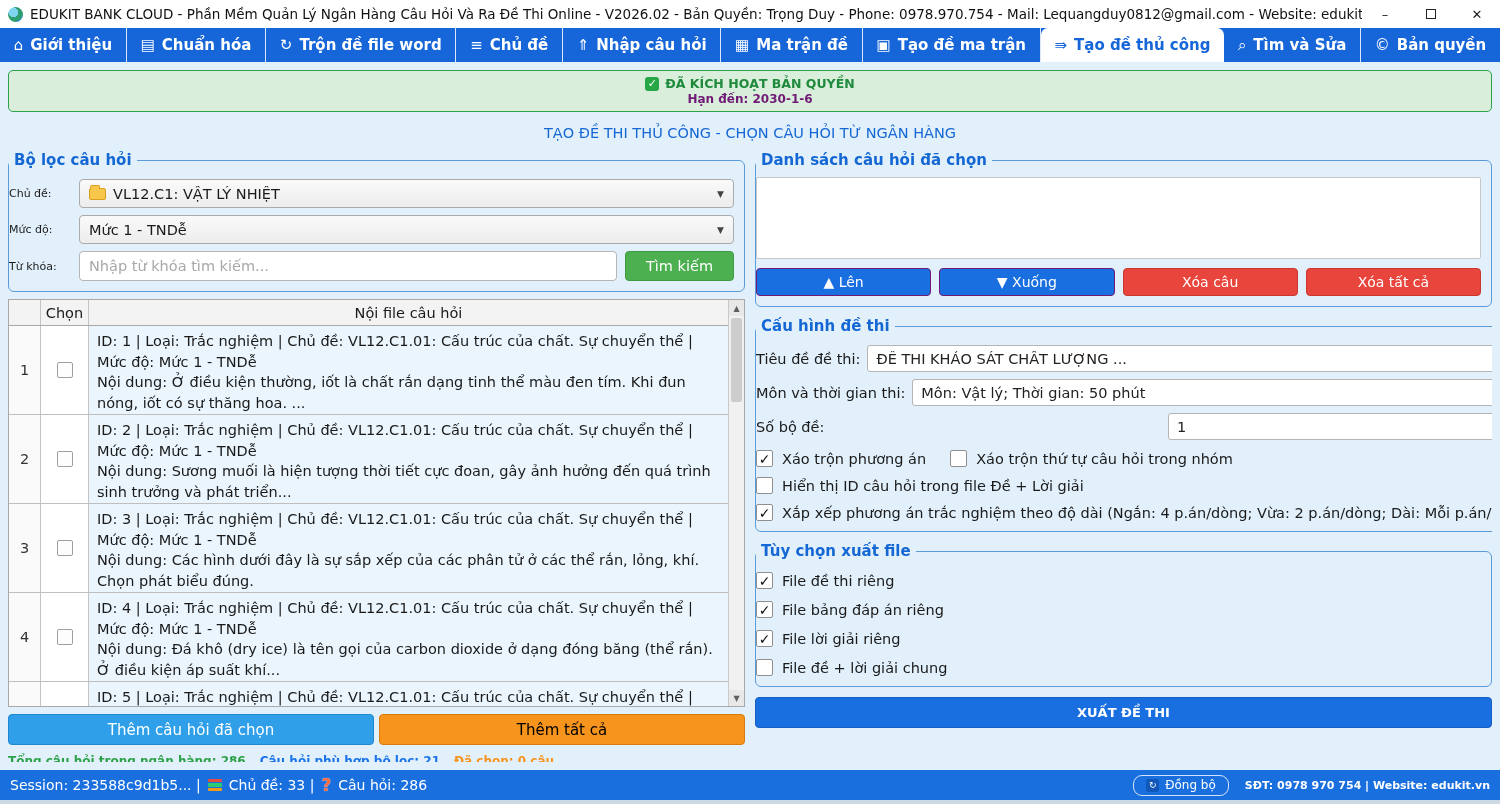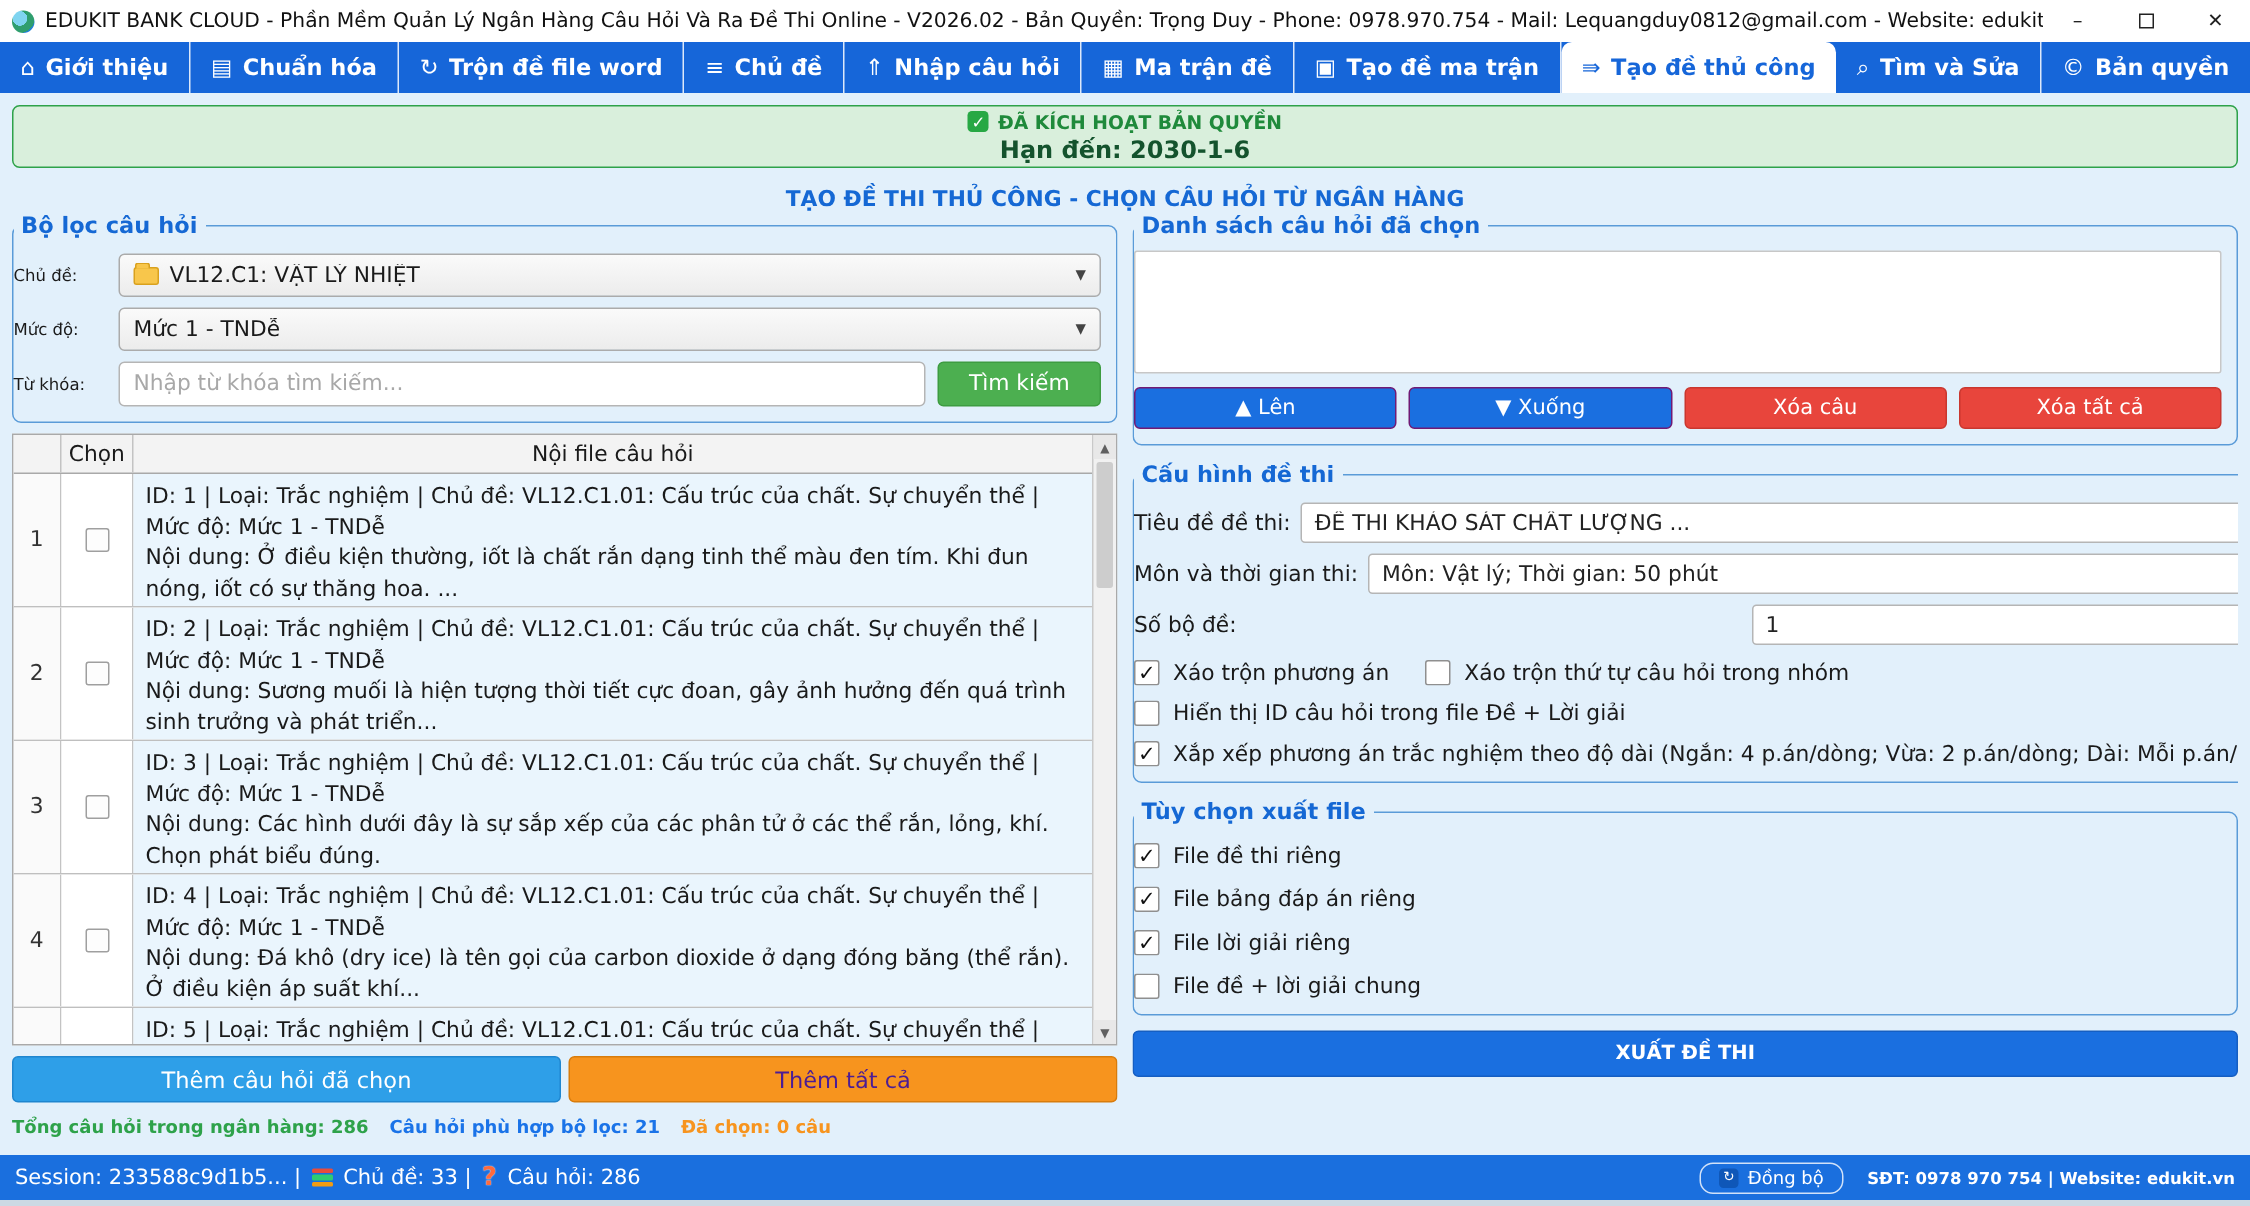--- a/index.html
+++ b/index.html
@@ -25,22 +25,22 @@
   .tab:last-child{border-right:none;}
   .tab .ticon{font-size:15px; font-weight:normal;}
   .tab.active{background:#fff; color:var(--tab-blue); border-radius:7px 7px 0 0; border-right:none;}
   .tab.active .ticon{color:var(--tab-blue);}
 
   
   .content{flex:1; padding:8px 8px 0 8px; display:flex; flex-direction:column; overflow:hidden;}
   .license-banner{border:1.6px solid var(--banner-green); background:#d9efdc; border-radius:5px; height:42px; display:flex; flex-direction:column; align-items:center; justify-content:center; gap:1px; flex:0 0 auto;}
   .banner-line1{display:flex; align-items:center; gap:6px; color:#1f8a3b; font-weight:bold; font-size:12.5px;}
   .banner-check{width:14px; height:14px; background:#27a844; border-radius:3px; color:#fff; font-size:11px; display:flex; align-items:center; justify-content:center;}
-  .banner-line2{color:#14532d; font-weight:bold; font-size:16px;}
-  .page-heading{text-align:center; color:var(--accent-blue); font-weight:bold; font-size:14.5px; margin:13px 0 0 0; flex:0 0 auto;}
+  .banner-line2{color:#701a75; font-weight:bold; font-size:12px;}
+  .page-heading{text-align:center; color:var(--accent-blue); font-weight:normal; font-size:14.5px; margin:13px 0 10px 0; flex:0 0 auto;}
 
   .columns{display:flex; gap:10px; flex:1; overflow:hidden;}
   .col{width:calc(50% - 5px); display:flex; flex-direction:column; overflow:hidden;}
 
   fieldset{border:1.6px solid #5a9bd8; border-radius:6px; padding:8px 10px 10px 0;}
   legend{color:var(--accent-blue); font-weight:bold; font-size:15px; padding:0 5px; margin-left:0px;}
 
   
   .filter-fs{flex:0 0 auto;}
   .frow{display:flex; align-items:center; gap:8px; margin-top:7px;}
@@ -69,21 +69,21 @@
   .rowcheck{width:16px; height:16px; border:1px solid #9f9f9f; border-radius:2px; background:#fdfdfd; cursor:pointer;}
   .qcell-content{background:#eaf5fd; padding:5px 8px; font-size:14.5px; line-height:1.43; overflow:hidden;}
   .vscroll{width:16px; border-left:1px solid #c9c9c9; background:#f1f1f1; display:flex; flex-direction:column;}
   .scroll-arrow{height:16px; display:flex; align-items:center; justify-content:center; font-size:8px; color:#606060; background:#e8e8e8; cursor:pointer; flex:0 0 auto;}
   .scroll-track{flex:1; position:relative;}
   .scroll-thumb{position:absolute; top:2px; left:2px; right:2px; height:84px; background:#cdcdcd; border-radius:2px; cursor:pointer;}
 
   
   .left-actions{display:flex; gap:5px; margin-top:7px; flex:0 0 auto;}
   .btn-add-selected{flex:1; height:31px; background:var(--button-light-blue); border:1px solid #1f86cf; color:#fff; border-radius:4px; font-size:15px; font-family:inherit; cursor:pointer;}
-  .btn-add-all{flex:1; height:31px; background:var(--button-orange); border:1px solid #d87c0c; color:#4c1d95; border-radius:4px; font-size:15px; font-family:inherit; cursor:pointer;}
+  .btn-add-all{flex:1; height:31px; background:var(--button-orange); border:1px solid #d87c0c; color:#000000; border-radius:4px; font-size:15px; font-family:inherit; cursor:pointer;}
   .left-status{margin-top:9px; display:flex; gap:14px; font-size:12px; font-weight:bold; flex:0 0 auto;}
   .st-green{color:#2ea24a;} .st-blue{color:#1a73e8;} .st-orange{color:#f7941e;}
 
   
   .sel-fs{flex:0 0 auto;}
   .sel-listbox{height:82px; background:#fff; border:1px solid #c7c7c7; border-radius:2px;}
   .sel-buttons{display:flex; gap:8px; margin-top:9px;}
   .sel-buttons button{flex:1; height:28px; border-radius:4px; color:#fff; font-size:14px; font-family:inherit; cursor:pointer;}
   .btn-up,.btn-down{background:var(--button-blue); border:1px solid #701a75;}
   .btn-del,.btn-delall{background:var(--button-red); border:1px solid #c9372f;}

